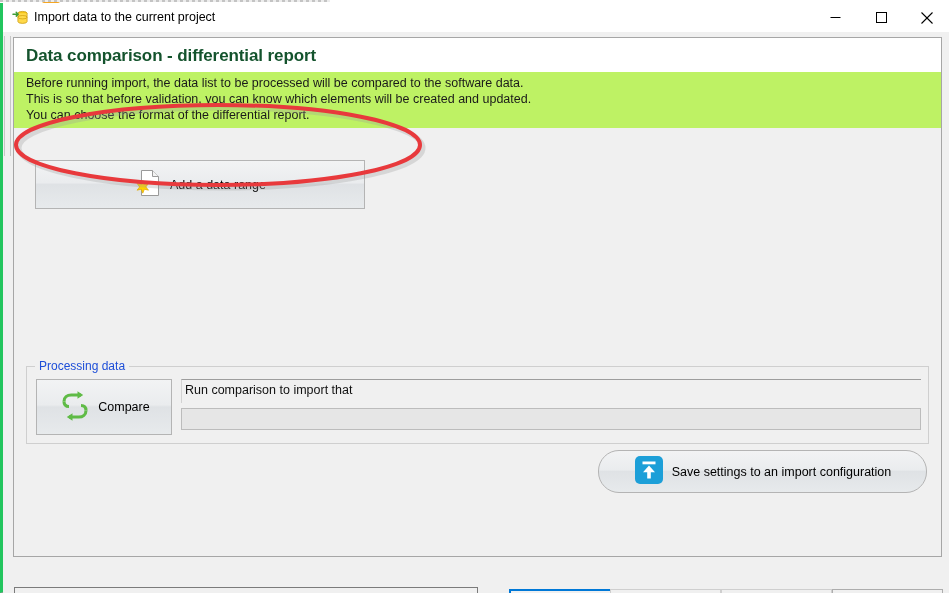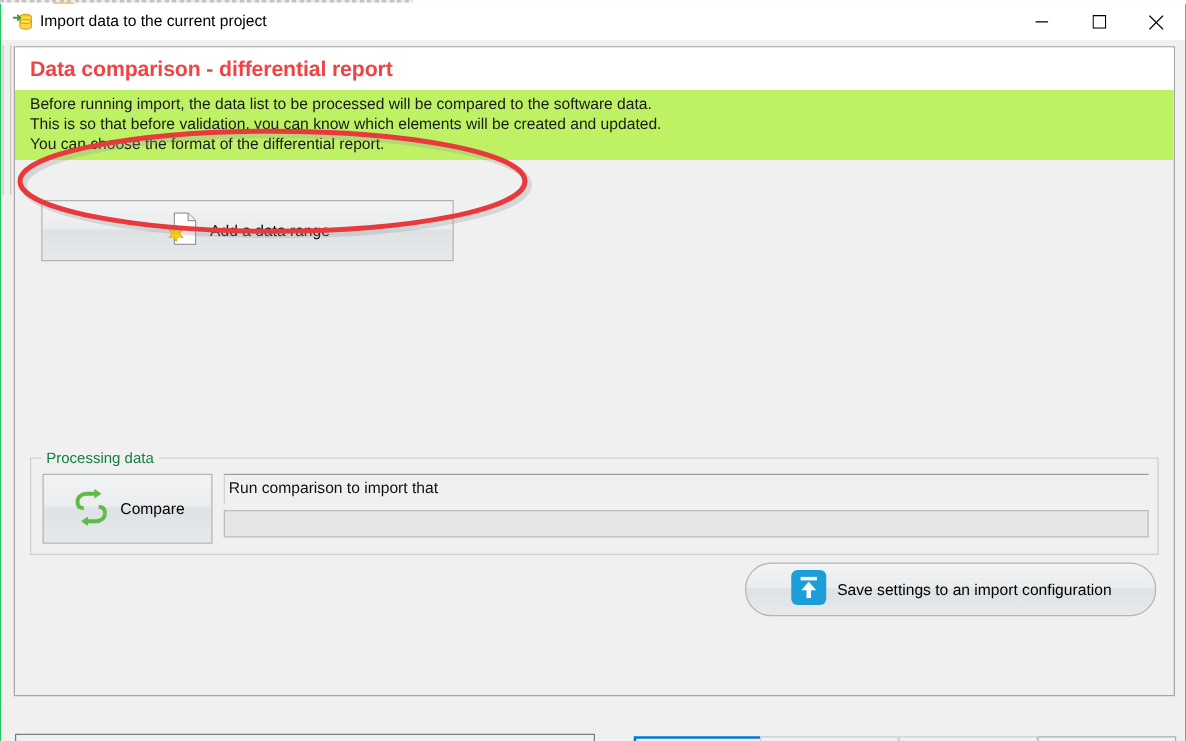--- a/index.html
+++ b/index.html
@@ -41,21 +41,21 @@
   }
 
   
   .window {
     position: absolute;
     left: 0; top: 3px;
     width: 949px;
     height: 590px;
     background: #f0f0f0;
     box-sizing: border-box;
-    border-left: 1px solid #22c55e;
+    border-left: 3px solid #22c55e;
     border-right: 1px solid #9a9a9a;
     border-bottom: 1px solid #9a9a9a;
   }
 
   .titlebar {
     position: absolute;
     left: 0; top: 0;
     width: 947px; height: 29px;
     background: #ffffff;
     border-bottom: 1px solid #dcdcdc;
@@ -118,21 +118,21 @@
     position: absolute;
     left: 0; top: 0;
     width: 927px;
     background: #ffffff;
   }
   .banner-title {
     margin: 0;
     padding: 8px 0 6px 12px;
     font-size: 17px;
     font-weight: bold;
-    color: #ef4444;
+    color: #14532d;
     letter-spacing: -0.1px;
   }
   .banner-desc {
     background: #bef264;
     padding: 3px 0 5px 12px;
     font-size: 12.5px;
     line-height: 16px;
     color: #1a1a1a;
   }
   .banner-desc div { white-space: nowrap; }
@@ -164,21 +164,21 @@
     width: 903px; height: 78px;
     box-sizing: border-box;
     border: 1px solid #cfcfcf;
   }
   .groupbox-caption {
     position: absolute;
     left: 8px; top: -8px;
     background: #f0f0f0;
     padding: 0 4px;
     font-size: 12px;
-    color: #15803d;
+    color: #1d4ed8;
     white-space: nowrap;
   }
 
   #compare-btn {
     left: 9px; top: 12px;
     width: 136px; height: 56px;
     position: absolute;
     box-sizing: border-box;
     border: 1px solid #b4b4b4;
     background: linear-gradient(to bottom, #f2f3f4 0%, #eaecee 46%, #dfe2e5 50%, #e7eaec 100%);

